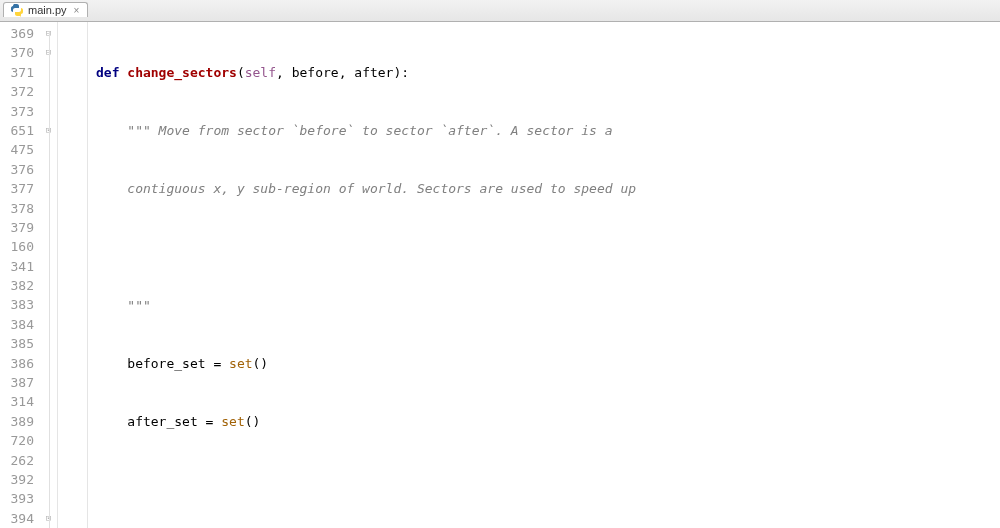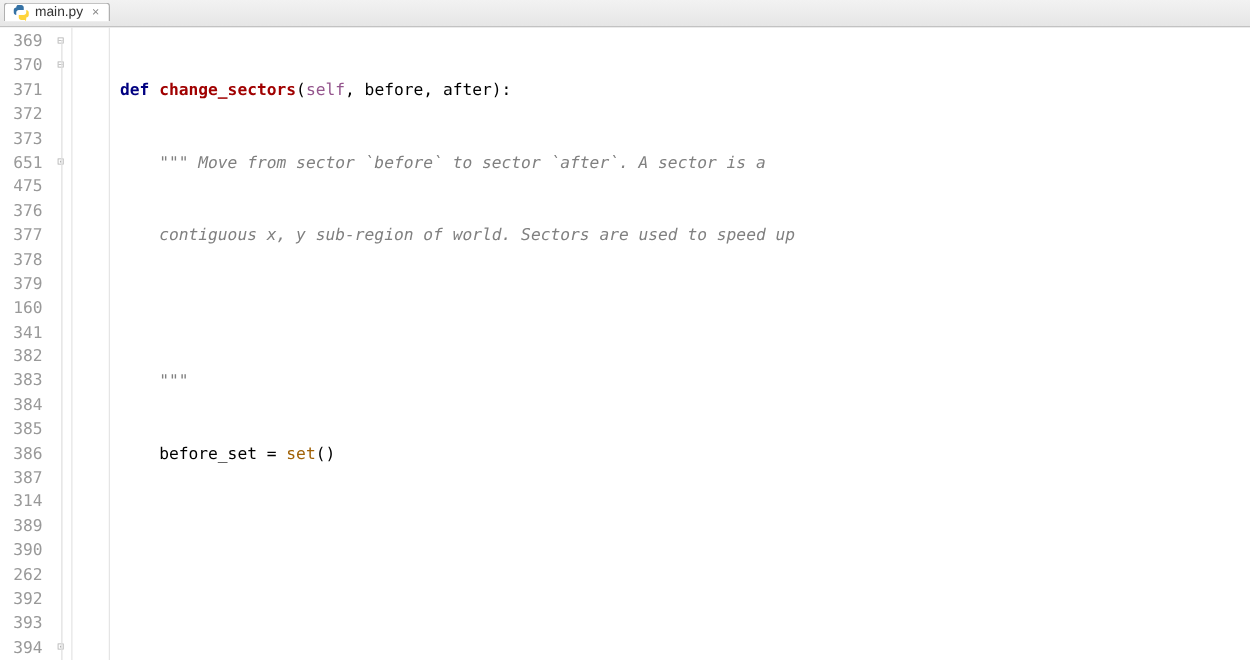--- a/index.html
+++ b/index.html
@@ -144,21 +144,21 @@
       <div class="ln">160</div>
       <div class="ln">341</div>
       <div class="ln">382</div>
       <div class="ln">383</div>
       <div class="ln">384</div>
       <div class="ln">385</div>
       <div class="ln">386</div>
       <div class="ln">387</div>
       <div class="ln">314</div>
       <div class="ln">389</div>
-      <div class="ln">390</div>
+      <div class="ln">720</div>
       <div class="ln">262</div>
       <div class="ln">392</div>
       <div class="ln">393</div>
       <div class="ln">394</div>
     </div>
   <div class="fold-col">
     <div class="fold-line"></div>
   <div class="fm">⊟</div>
       <div class="fm">⊟</div>
       <div class="fm"></div>
@@ -187,20 +187,21 @@
       <div class="fm">⊡</div>
     </div>
   <div class="indent-col"></div>
   <div class="code">
     <div class="line"><span class="kw">def</span> <span class="fn">change_sectors</span><span class="op">(</span><span class="slf">self</span><span class="op">, </span><span class="id">before</span><span class="op">, </span><span class="id">after</span><span class="op">):</span></div>
     <div class="line">    <span class="str">""" Move from sector `before` to sector `after`. A sector is a</span></div>
     <div class="line">    <span class="str">contiguous x, y sub-region of world. Sectors are used to speed up</span></div>
     <div class="line"><span></span></div>
     <div class="line">    <span class="str">"""</span></div>
     <div class="line">    <span class="id">before_set </span><span class="op">=</span><span> </span><span class="bi">set</span><span class="op">()</span></div>
+    <div class="line">    <span class="id">after_set </span><span class="op">=</span><span> </span><span class="bi">set</span><span class="op">()</span></div>
     
     
     
     
     
     
     
     
     
     

